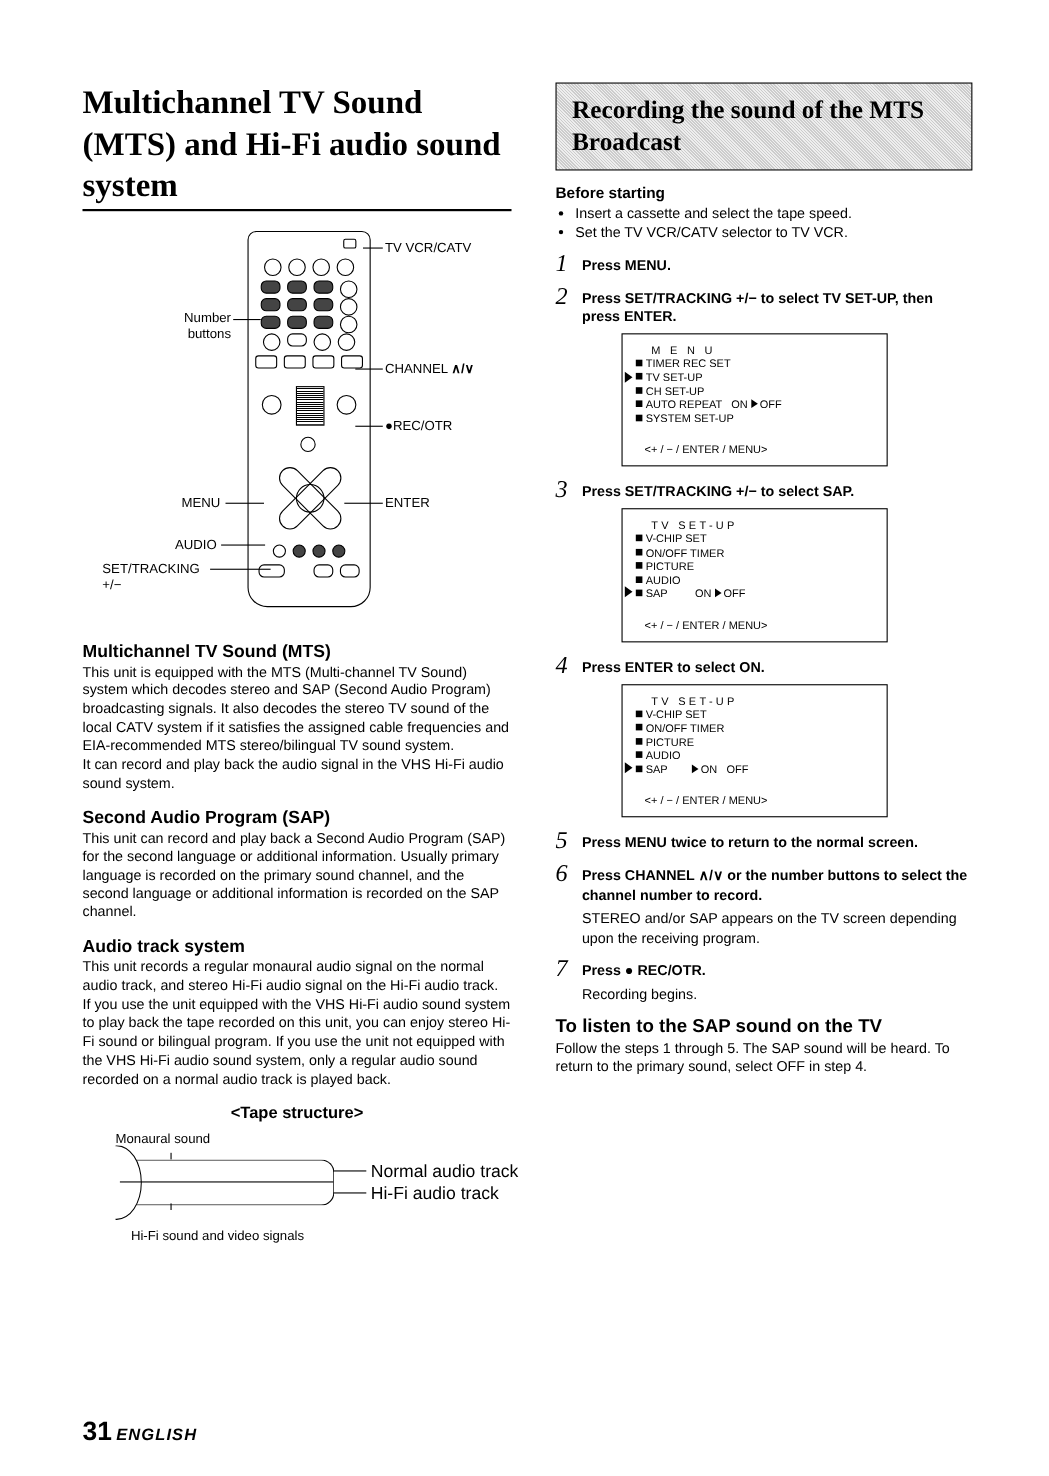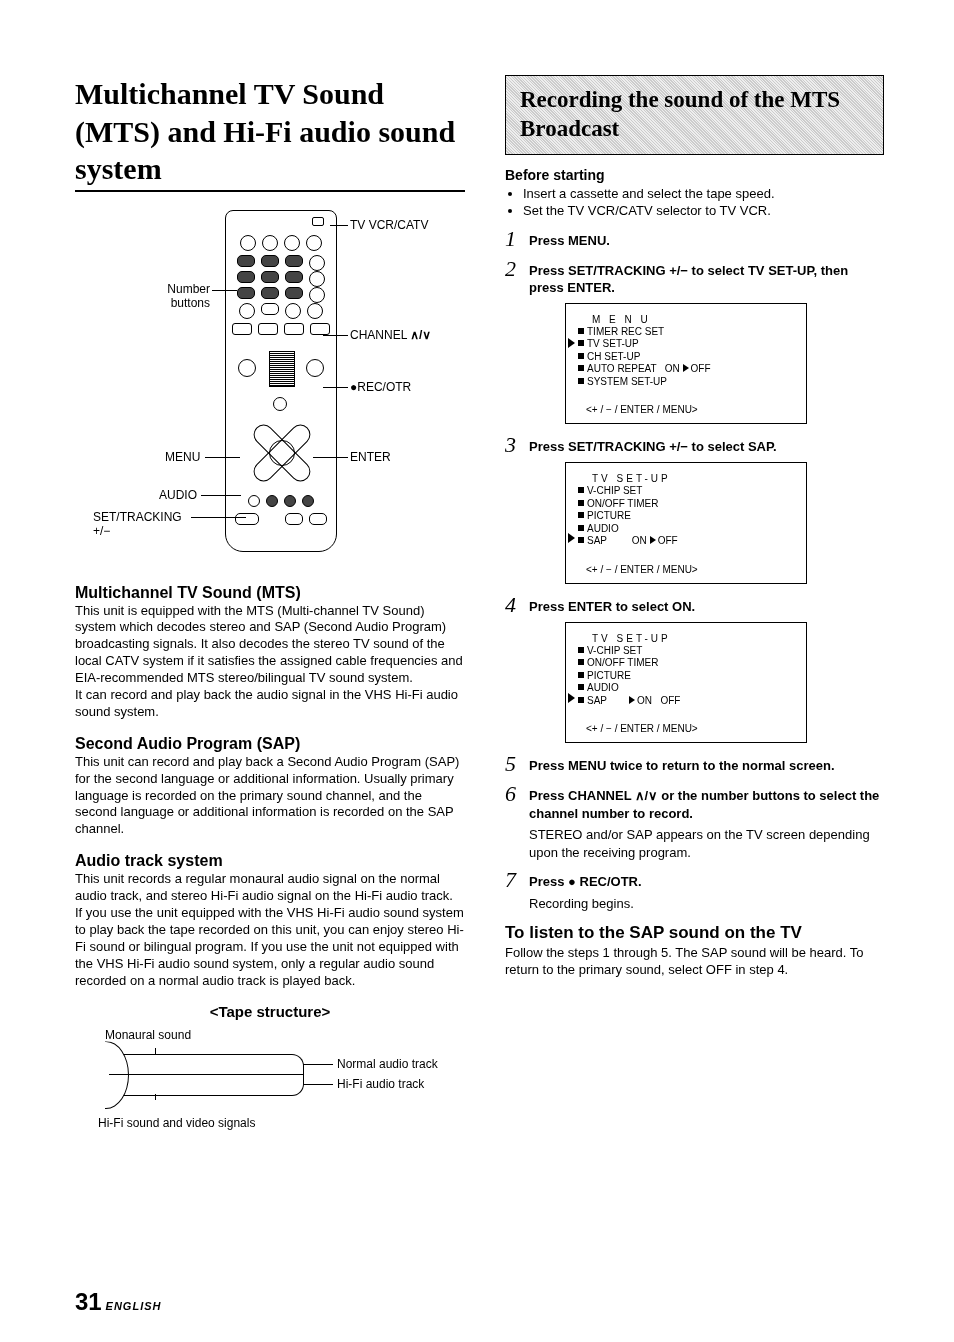--- a/index.html
+++ b/index.html
@@ -175,29 +175,29 @@
     position:absolute; left:0; top:10px; width:198px; height:40px;
     border:1.5px solid #000; border-left:none; border-radius:0 12px 12px 0;
   }
   .tape-curve {
     position:absolute; left:-22px; top:-3px; width:44px; height:66px;
     border:1.5px solid #000; border-radius:50%; background:#fff;
     clip-path: inset(0 0 0 22px);
   }
   .tape-mid { position:absolute; left:4px; top:30px; width:194px; height:0; border-top:1.5px solid #000;}
   .tape-tick { position:absolute; width:0; height:6px; border-left:1.5px solid #000; }
-  .tape-lbl { position:absolute; font-size:12px; white-space:nowrap; }
+  .tape-lbl { position:absolute; font-size:16px; white-space:nowrap; }
   .tape-lead { position:absolute; height:0; border-top:1px solid #000;}
   
   .footer {
     position:absolute; left:75px; bottom:26px;
     font-size:14px;
   }
   .footer .pnum { font-size:24px; font-weight:bold; }
-  .footer .lang { font-size:11px; font-weight:bold; font-style:italic; letter-spacing:1px;}
+  .footer .lang { font-size:15px; font-weight:bold; font-style:italic; letter-spacing:1px;}
   
   .up-glyph { font-weight:bold; }
 </style>
 </head>
 <body>
 
 <div class="page">
   <div class="columns">
 
     <div class="col-left">
@@ -313,21 +313,21 @@
         <div class="tape-rect"></div>
         <div class="tape-curve"></div>
         <div class="tape-mid"></div>
         <div class="tape-tick" style="left:50px; top:4px;"></div>
         <div class="tape-tick" style="left:50px; top:50px;"></div>
         <div class="tape-lead" style="left:198px; top:20px; width:30px;"></div>
         <div class="tape-lbl" style="left:232px; top:13px;">Normal audio track</div>
         <div class="tape-lead" style="left:198px; top:40px; width:30px;"></div>
         <div class="tape-lbl" style="left:232px; top:33px;">Hi-Fi audio track</div>
       </div>
-      <div class="caption-small" style="margin-left:23px;">Hi-Fi sound and video signals</div>
+      <div class="caption-small" style="margin-left:44px;">Hi-Fi sound and video signals</div>
 
     </div>
 
     <div class="col-right">
       <div class="banner">Recording the sound of the MTS Broadcast</div>
 
       <div class="before-h">Before starting</div>
       <ul class="bullets">
         <li>Insert a cassette and select the tape speed.</li>
         <li>Set the TV VCR/CATV selector to TV VCR.</li>

